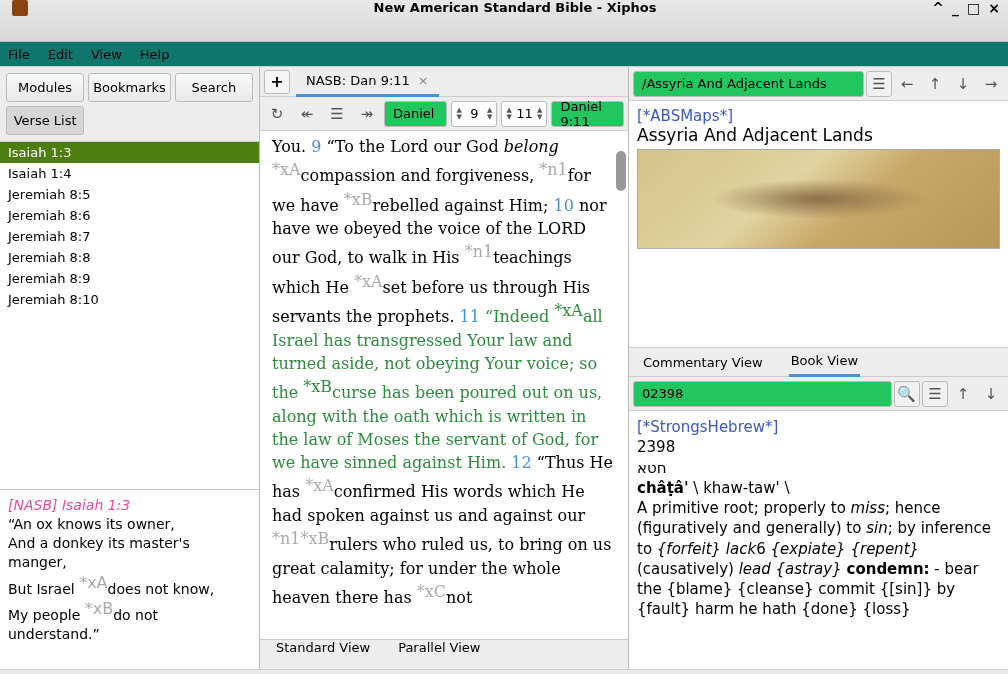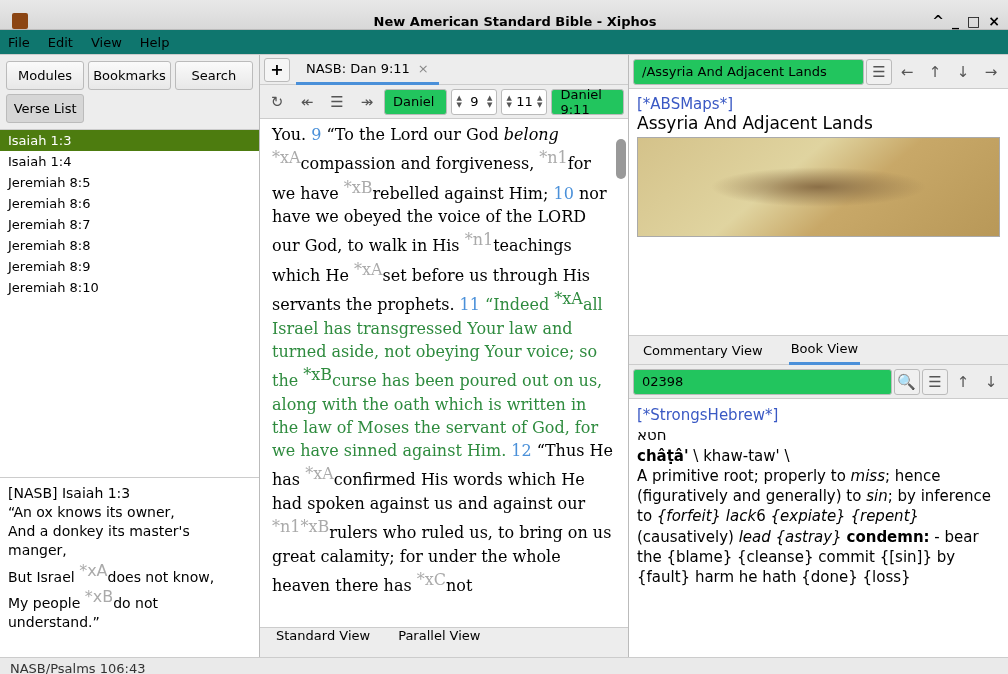--- a/index.html
+++ b/index.html
@@ -1,33 +1,33 @@
 <!DOCTYPE html>
 <html><head>
 <meta charset="utf-8">
 <style>
 * { box-sizing: border-box; margin: 0; padding: 0; }
 body { font-family: "DejaVu Sans", sans-serif; font-size: 13px; background: #f0f0f0; width: 1008px; height: 674px; overflow: hidden; }
-.titlebar { height: 30px; background: linear-gradient(#e8e8e8,#d8d8d8); display: flex; align-items: flex-end; padding: 0 12px; border-bottom: 1px solid #bbb; position: relative; }
+.titlebar { height: 42px; background: linear-gradient(#e8e8e8,#d8d8d8); display: flex; align-items: flex-start; padding: 0 12px; border-bottom: 1px solid #bbb; position: relative; }
 .titlebar-icon { width: 16px; height: 16px; background: #8b4513; border-radius: 2px; margin-right: 6px; }
 .titlebar-title { flex: 1; text-align: center; font-weight: bold; font-size: 13px; }
 .titlebar-controls { display: flex; gap: 8px; position: absolute; right: 8px; }
 .titlebar-controls span { cursor: pointer; font-weight: bold; font-size: 14px; }
 .menubar { height: 24px; background: #0f766e; display: flex; align-items: center; padding: 12px 8px; gap: 18px; border-bottom: 1px solid #ccc; }
 .menubar span { cursor: pointer; }
 .main { display: flex; height: calc(674px - 26px - 24px - 22px); }
 .left-col { width: 260px; display: flex; flex-direction: column; border-right: 1px solid #bbb; background: #fff; }
 .left-top-buttons { display: grid; grid-template-columns: 1fr 1fr 1fr; gap: 4px; padding: 6px; background: #ededed; }
 .btn { border: 1px solid #bbb; background: linear-gradient(#fafafa,#e8e8e8); border-radius: 3px; padding: 6px 4px; text-align: center; cursor: pointer; font-size: 13px; }
 .btn.active { background: #d6d6d6; }
 .verse-list { flex: 1; overflow-y: auto; border-top: 1px solid #ccc; }
 .verse-list-item { padding: 3px 8px; cursor: pointer; font-size: 13px; }
 .verse-list-item.selected { background: #4d7c0f; color: #fff; }
 .preview-pane { border-top: 1px solid #ccc; padding: 6px 8px; font-size: 14px; height: 180px; overflow-y: auto; line-height: 1.35; }
-.preview-ref { color: #000000; }
+.preview-ref { color: #ec4899; font-style: italic; }
 .sup { color: #aaa; font-size: 16px; vertical-align: super; }
 .center-col { flex: 1; display: flex; flex-direction: column; background: #fff; }
 .tab-row { height: 30px; display: flex; align-items: center; background: #ededed; border-bottom: 1px solid #ccc; padding: 0 4px; gap: 6px; }
 .plus-tab { width: 26px; height: 24px; border: 1px solid #bbb; background: #f5f5f5; border-radius: 3px; text-align: center; line-height: 22px; cursor: pointer; font-size: 16px; font-weight: bold; }
 .tab { display: flex; align-items: center; gap: 8px; padding: 4px 10px; border-bottom: 3px solid #4a90d9; height: 30px; }
 .tab-close { color: #888; cursor: pointer; }
 .toolbar-row { height: 34px; display: flex; align-items: center; gap: 4px; padding: 3px 4px; background: #ededed; border-bottom: 1px solid #ccc; }
 .tool-icon { width: 26px; height: 26px; display: flex; align-items: center; justify-content: center; border: 1px solid transparent; border-radius: 3px; cursor: pointer; color: #555; font-size: 15px; }
 .wide-input { flex: 1; height: 26px; border: 1px solid #bbb; background: #22c55e; border-radius: 3px; padding: 0 8px; display: flex; align-items: center; }
 .spinner { width: 46px; height: 26px; border: 1px solid #bbb; background: #fff; border-radius: 3px; display: flex; align-items: center; justify-content: space-between; padding: 0 4px; }
@@ -181,20 +181,21 @@
         <div class="wide-input">
             <span>02398</span>
           </div>
         <div class="tool-icon" style="border:1px solid #bbb;background:#f0f0f0">🔍</div>
         <div class="tool-icon" style="border:1px solid #bbb;background:#f0f0f0">☰</div>
         <div class="tool-icon">↑</div>
         <div class="tool-icon">↓</div>
       </div>
       <div class="dict-content">
         <div class="link-text">[*StrongsHebrew*]</div>
+        <div>2398</div>
         <div>חטא</div>
         <div><b>châṭâ'</b><span> \ khaw-taw' \</span></div>
         <div><span>A primitive root; properly to </span><span class="italic">miss</span><span>; hence (figuratively and generally) to </span><span class="italic">sin</span><span>; by inference to </span><span class="italic">{forfeit} lack</span><span>6 </span><span class="italic">{expiate} {repent}</span><span> (causatively) </span><span class="italic">lead {astray}</span><span>  </span><b>condemn:</b><span> - bear the {blame} {cleanse} commit {[sin]} by {fault} harm he hath {done} {loss}</span></div>
       </div>
     </div>
   </div>
 </div>
 
 <div class="statusbar">
   <span>NASB/Psalms 106:43</span>

